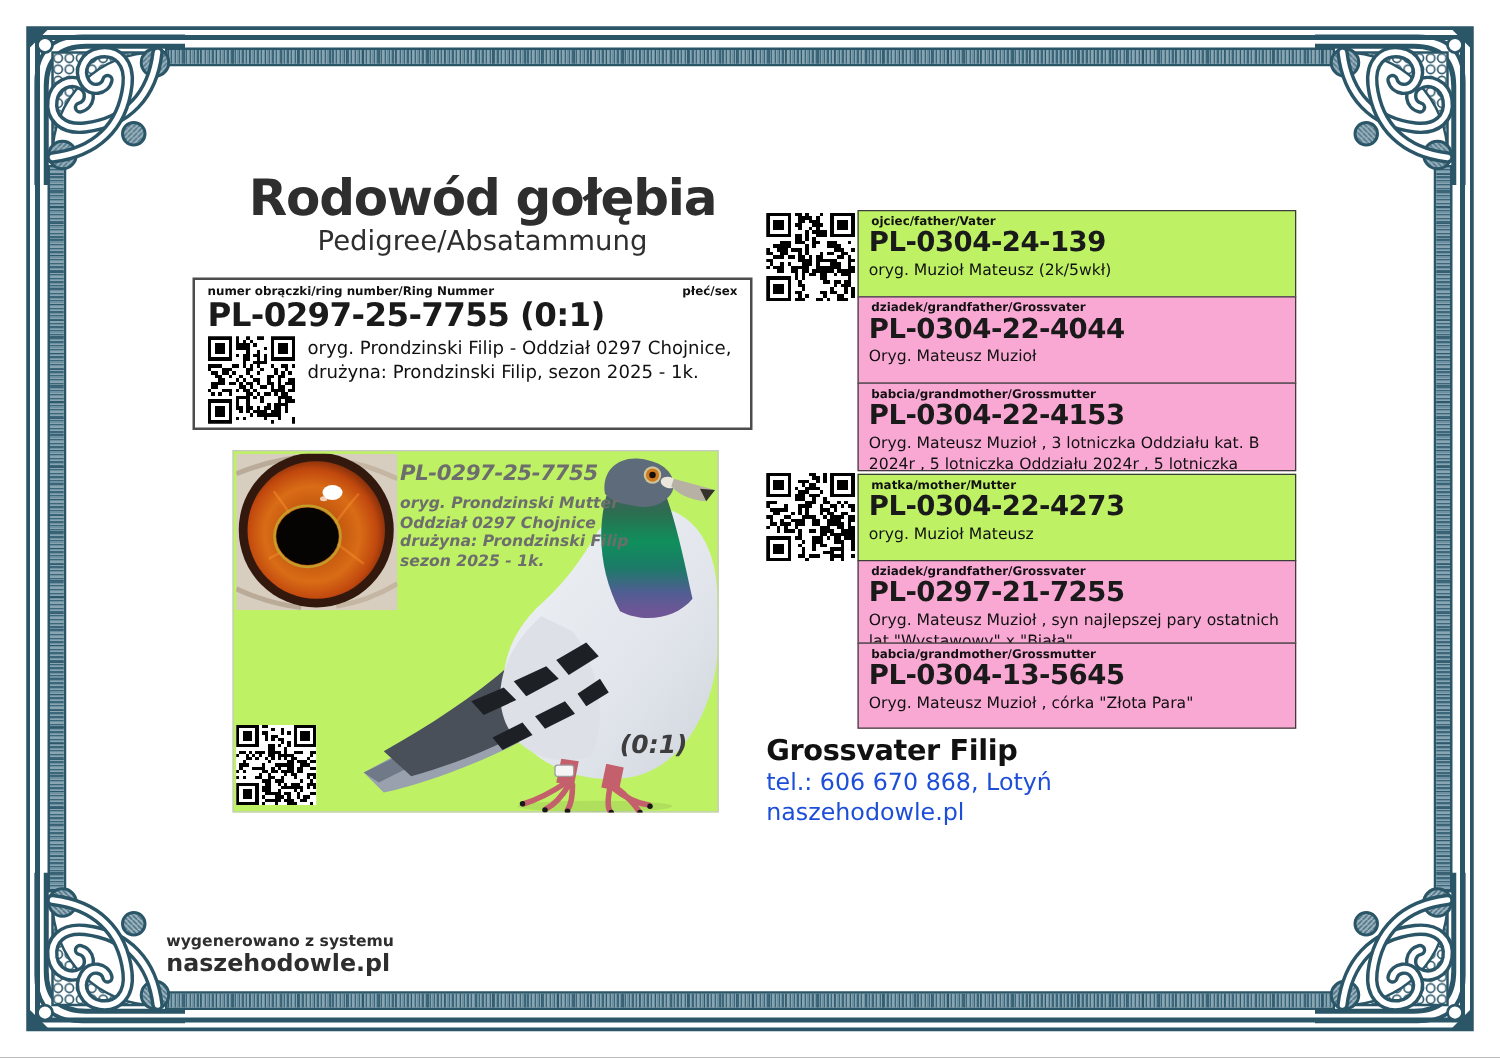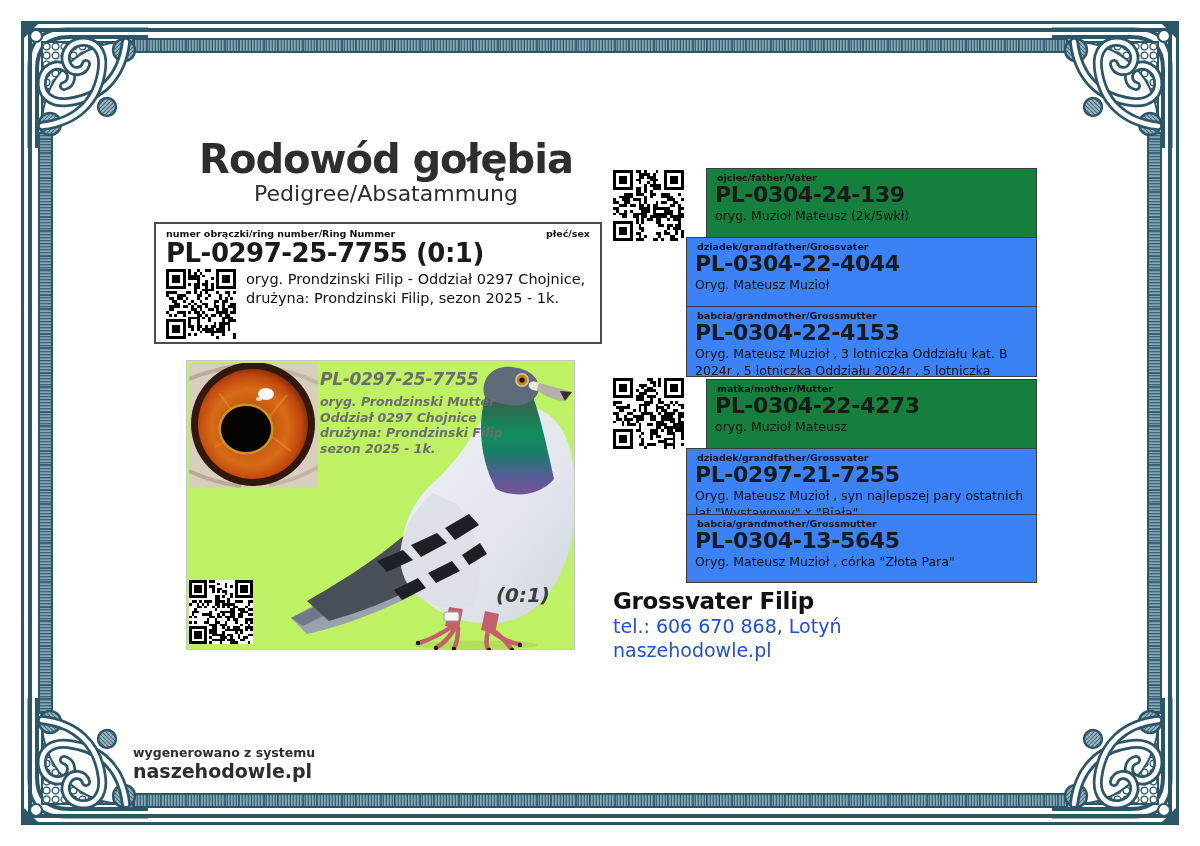--- a/index.html
+++ b/index.html
@@ -65,22 +65,22 @@
   .pigeon svg{display:block;width:100%;height:100%;}
   .photo-qr{position:absolute;left:2px;bottom:5px;width:64px;height:64px;z-index:2;}
   .sex-note{position:absolute;right:24px;top:222px;font-size:20px;font-weight:bold;font-style:italic;color:#3d3d3d;z-index:3;}
 
   
   .ped-col{position:absolute;left:613px;top:165px;width:424px;}
   .qr.ped-qr{position:absolute;width:71px;height:71px;left:0;}
   .qr.father-qr{top:5px;}
   .qr.mother-qr{top:213px;}
   .ped-boxes{position:absolute;left:73px;top:4px;width:351px;}
-  .pbox{border:1px solid #3c3c3c;background:#3b82f6;padding:3px 8px 0 8px;margin-top:-1px;overflow:hidden;}
-  .pbox.gray{background:#15803d;margin-left:20px;}
+  .pbox{border:1px solid #3c3c3c;background:#f9a8d4;padding:3px 8px 0 8px;margin-top:-1px;overflow:hidden;}
+  .pbox.gray{background:#bef264;}
   .pbox.gap{margin-top:2px;}
   .plabel{font-size:9.5px;font-weight:bold;color:#111;padding-left:2px;}
   .pring{font-size:22px;font-weight:bold;letter-spacing:-0.4px;line-height:1.05;white-space:nowrap;}
   .pdesc{font-size:12.5px;line-height:1.38;color:#111;margin-top:1px;}
   .hA{height:70px;} .hB{height:70px;} .hC{height:71px;}
   .hD{height:70px;} .hE{height:67px;} .hF{height:69px;}
 
   
   .breeder{position:absolute;left:613px;top:588px;line-height:1.15;}
   .breeder-name{font-size:23px;font-weight:bold;letter-spacing:-0.3px;color:#111;}

